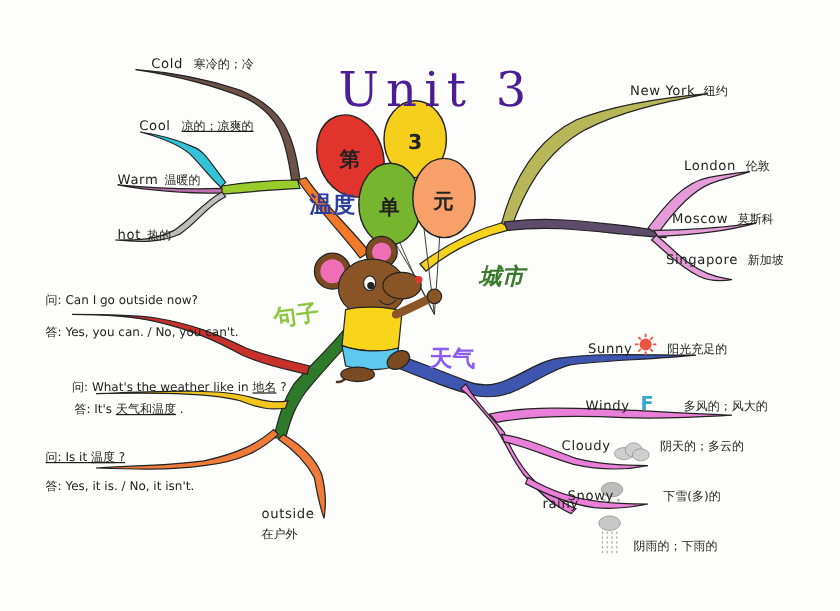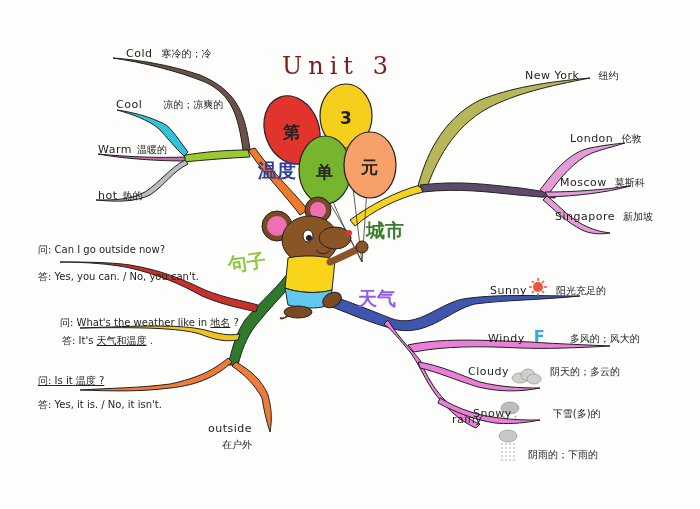--- a/index.html
+++ b/index.html
@@ -4,21 +4,21 @@
 <style>
   html, body { margin:0; padding:0; background:#fdfdfb; }
   body { width:700px; height:509px; position:relative; overflow:hidden;
          font-family: "DejaVu Sans", sans-serif; }
   #canvas { position:absolute; left:0; top:0; width:700px; height:509px; }
   .lbl { position:absolute; white-space:nowrap; color:#1e1e1e;
          font-family: "DejaVu Sans", sans-serif; }
   .en { font-size:11px; letter-spacing:0.5px; }
   .zh { font-size:10px; }
   .cat { position:absolute; font-weight:bold; font-size:19px; white-space:nowrap; }
-  .title { position:absolute; left:282px; top:52px; font-size:24px; color:#7f1d1d;
+  .title { position:absolute; left:282px; top:52px; font-size:40px; color:#4c1d95;
            font-family: "DejaVu Serif", serif; letter-spacing:6px; }
   .balloon-text { font-size:17px; font-weight:bold; fill:#222; font-family:"DejaVu Sans", sans-serif; }
   .ul { text-decoration: underline; }
 </style>
 </head>
 <body>
 
 <svg id="canvas" viewBox="0 0 700 509" xmlns="http://www.w3.org/2000/svg">
 
   <g>
@@ -163,44 +163,44 @@
         <line x1="-2" y1="7" x2="-2" y2="27"></line>
       <line x1="2" y1="7" x2="2" y2="27"></line>
         <line x1="6" y1="7" x2="6" y2="27"></line>
     </g>
   </g>
 </svg>
 
 <div class="title">Unit 3</div>
 
 <div class="cat" style="left:258px;top:158px;color:#2d3d9c;">温度</div>
-<div class="cat" style="left:366px;top:218px;color:#3a7a2c;">城市</div>
+<div class="cat" style="left:399px;top:218px;color:#3a7a2c;font-style:italic;">城市</div>
 <div class="cat" style="left:228px;top:250px;color:#8ec63f;transform:rotate(-8deg);">句子</div>
 <div class="cat" style="left:358px;top:286px;color:#8b5cf6;">天气</div>
 
 <div class="lbl" style="left:126px;top:42px;">
   <span class="en">Cold</span>
   <span class="zh" style="margin-left:4px;">寒冷的；冷</span>
 </div>
 <div class="lbl" style="left:116px;top:93px;">
   <span class="en">Cool</span>
-  <span class="zh" style="margin-left:16px;">凉的；凉爽的</span>
+  <span class="zh" style="margin-left:4px;text-decoration:underline;">凉的；凉爽的</span>
 </div>
 <div class="lbl" style="left:98px;top:138px;">
   <span class="en">Warm</span>
   <span class="zh">温暖的</span>
 </div>
 <div class="lbl" style="left:98px;top:184px;">
   <span class="en">hot</span>
   <span class="zh">热的</span>
 </div>
 
 <div class="lbl" style="left:525px;top:64px;">
   <span class="en">New York</span>
-  <span class="zh" style="margin-left:14px;">纽约</span>
+  <span class="zh" style="margin-left:2px;">纽约</span>
 </div>
 <div class="lbl" style="left:570px;top:127px;">
   <span class="en">London</span>
   <span class="zh" style="margin-left:3px;">伦敦</span>
 </div>
 <div class="lbl" style="left:560px;top:171px;">
   <span class="en">Moscow</span>
   <span class="zh" style="margin-left:3px;">莫斯科</span>
 </div>
 <div class="lbl" style="left:555px;top:205px;">
@@ -231,21 +231,21 @@
 <div class="lbl" style="left:38px;top:374px;font-size:10px;text-decoration:underline;">
   <span>问:</span>
   <span>Is it</span>
   <span class="ul">温度</span>
   <span>?</span>
 </div>
 <div class="lbl" style="left:38px;top:398px;font-size:10px;">
   <span>答:</span>
   <span>Yes, it is. / No, it isn't.</span>
 </div>
-<div class="lbl" style="left:208px;top:422px;text-align:right;">
+<div class="lbl" style="left:218px;top:422px;">
   <div class="en">outside</div>
   <div class="zh" style="margin-top:3px;">在户外</div>
 </div>
 
 <div class="lbl" style="left:490px;top:279px;">
   <span class="en">Sunny</span>
   <span class="zh" style="margin-left:24px;">阳光充足的</span>
 </div>
 <div class="lbl" style="left:488px;top:327px;">
   <span class="en">Windy</span>

